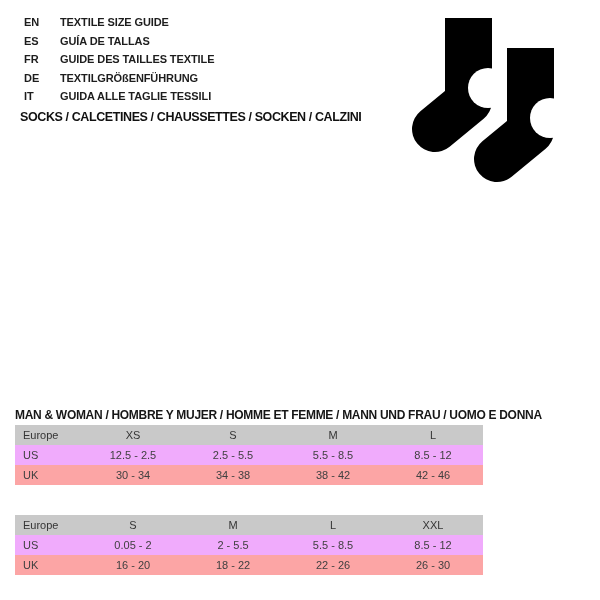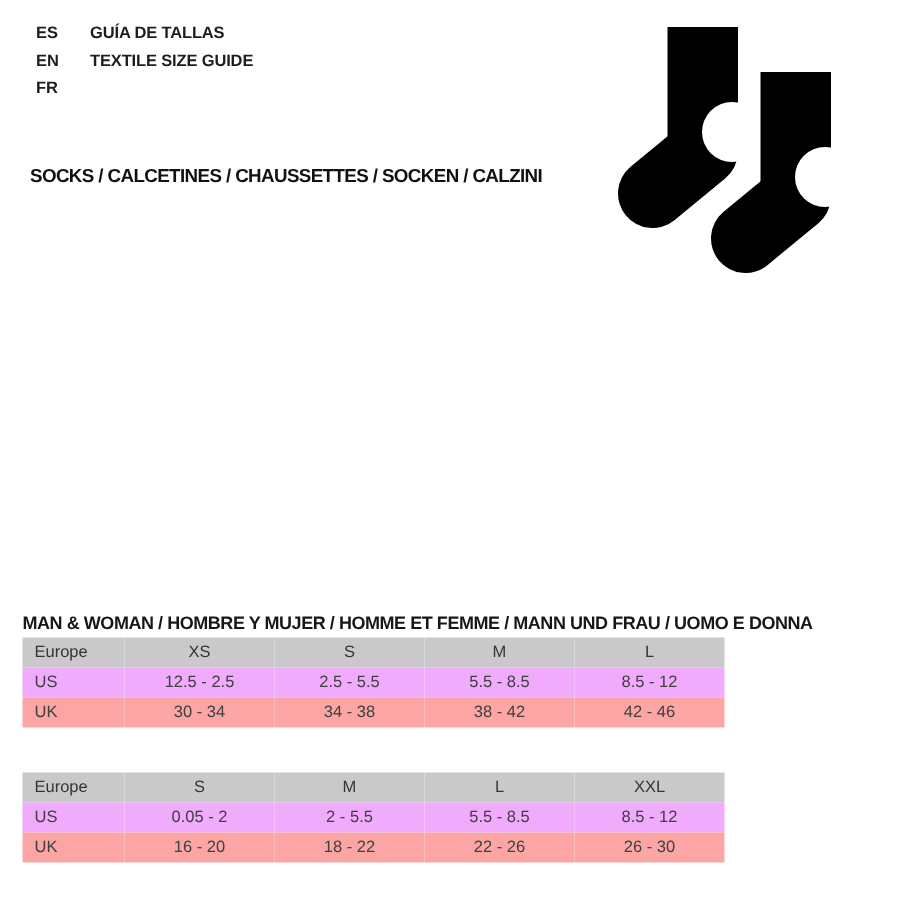--- a/index.html
+++ b/index.html
@@ -50,29 +50,38 @@
   .cell-left { text-align: left; padding-left: 8px; margin-left: 30px; }
   tr.head-row { background: #c9c9c9; }
   tr.row-a { background: #f0abfc; }
   tr.row-b { background: #fca5a5; }
 </style>
 </head>
 <body>
 
 <div class="lang-block">
   <div class="lang-row">
+    <span class="lang-code">EN</span>
+    <span class="lang-label">TEXTILE SIZE GUIDE</span>
+  </div>
+  <div class="lang-row">
     <span class="lang-code">ES</span>
     <span class="lang-label">GUÍA DE TALLAS</span>
   </div>
   <div class="lang-row">
-    <span class="lang-code">EN</span>
-    <span class="lang-label">TEXTILE SIZE GUIDE</span>
+    <span class="lang-code">FR</span>
+    <span class="lang-label">GUIDE DES TAILLES TEXTILE</span>
   </div>
   <div class="lang-row">
-    <span class="lang-code">FR</span>
+    <span class="lang-code">DE</span>
+    <span class="lang-label">TEXTILGRÖßENFÜHRUNG</span>
+  </div>
+  <div class="lang-row">
+    <span class="lang-code">IT</span>
+    <span class="lang-label">GUIDA ALLE TAGLIE TESSILI</span>
   </div>
 </div>
 
 <div class="category">SOCKS / CALCETINES / CHAUSSETTES / SOCKEN / CALZINI</div>
 
 <div class="icon-wrap">
   <svg width="160" height="168" viewBox="0 0 160 168" xmlns="http://www.w3.org/2000/svg" aria-hidden="true">
 
     <g>
       <rect x="35" y="3" width="47" height="81" fill="#000000"></rect>

